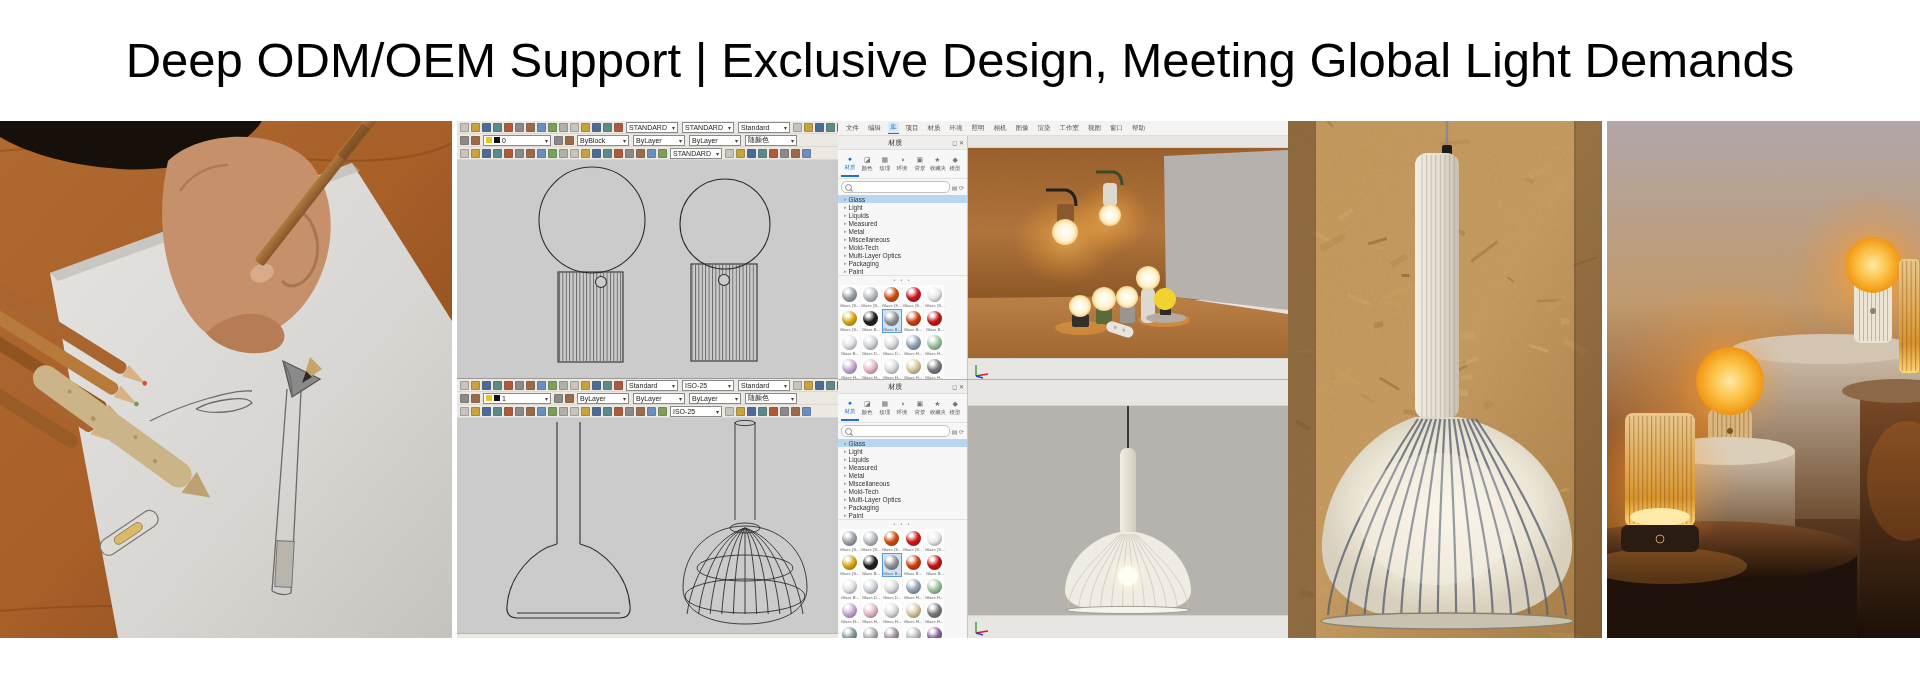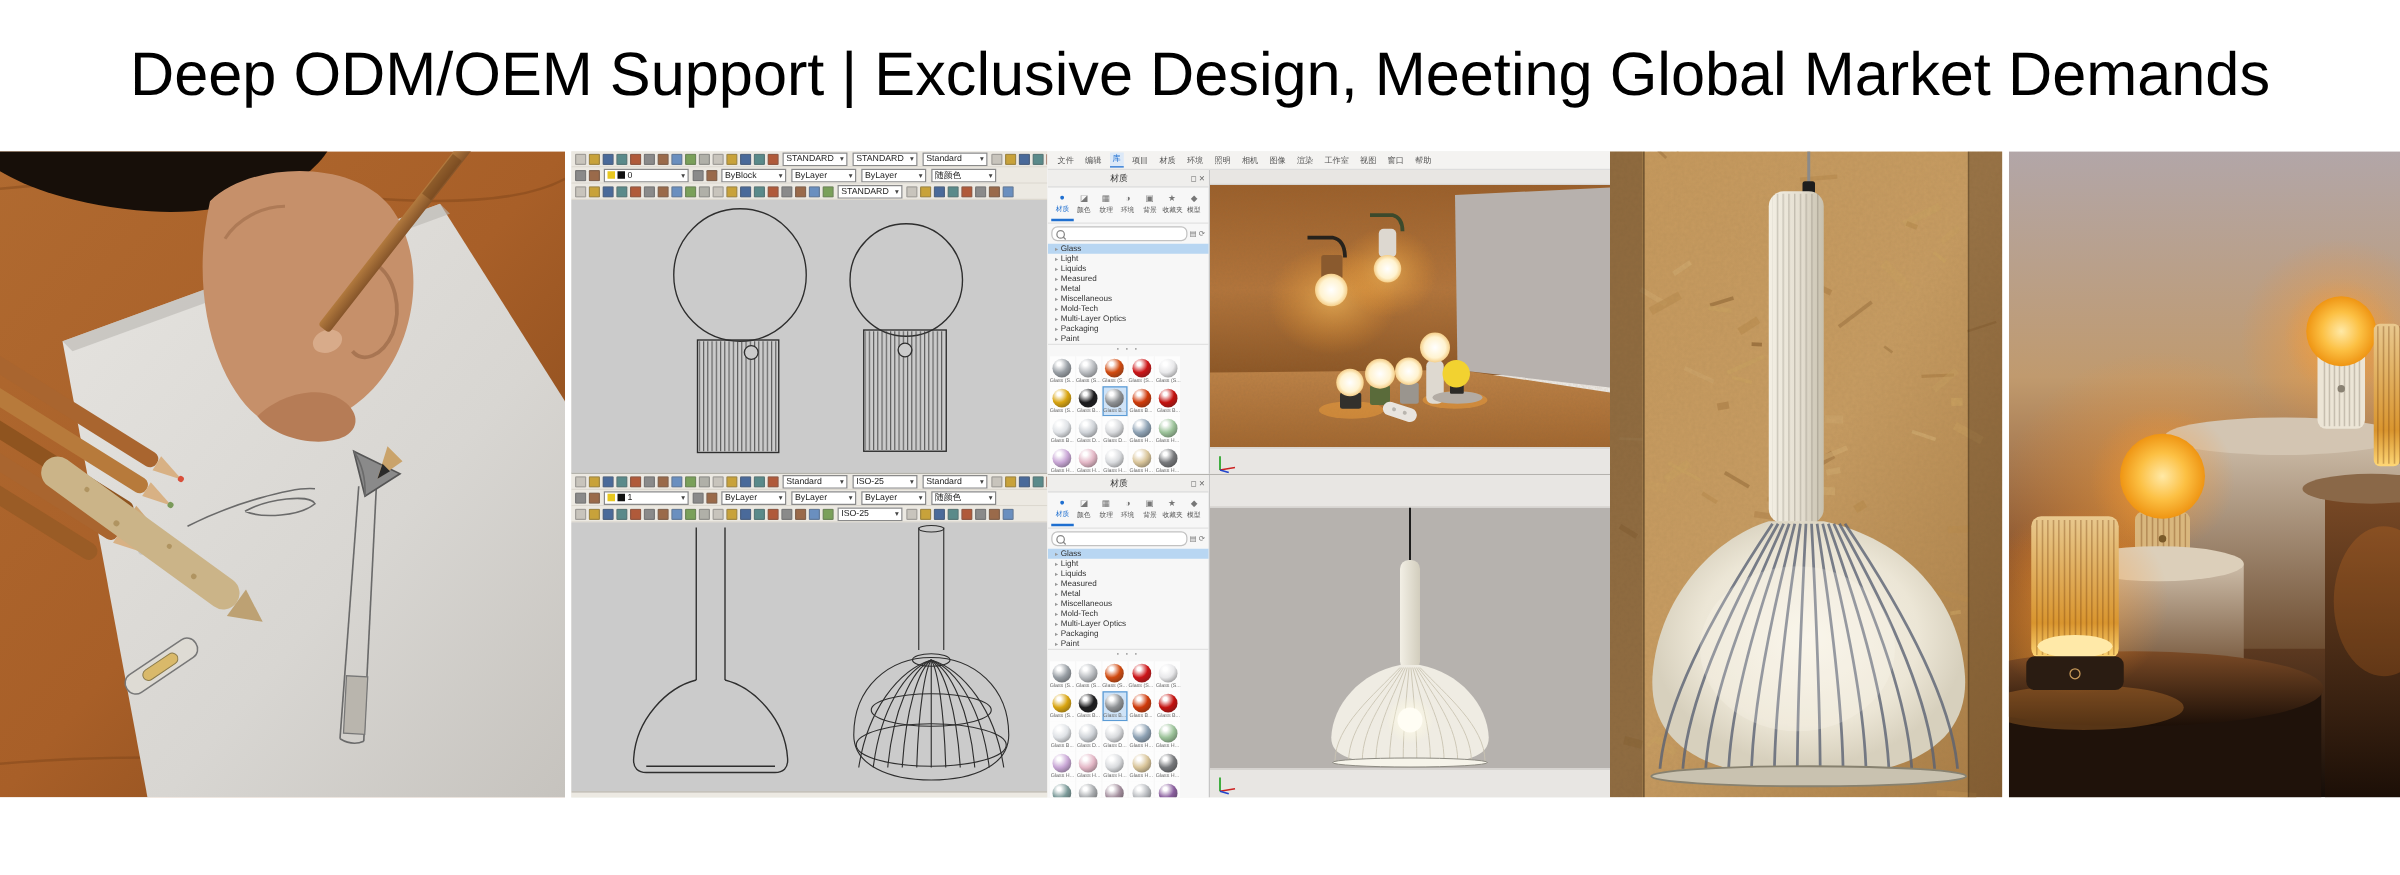--- a/index.html
+++ b/index.html
@@ -73,21 +73,21 @@
             border:1px solid transparent;box-sizing:border-box;background:#fdfdfd;}
   .mat-cell.selected{background:#cfe3f7;border-color:#5b9bd5;}
   .mat-sphere{width:15px;height:15px;border-radius:50%;margin-top:1px;}
   .mat-label{font-size:5px;color:#666;white-space:nowrap;transform:scale(.85);}
   .gizmo{position:absolute;left:4px;bottom:3px;}
 </style>
 </head>
 <body>
 
 <div class="page">
-  <h1 class="title">Deep ODM/OEM Support | Exclusive Design, Meeting Global Market Demands</h1>
+  <h1 class="title">Deep ODM/OEM Support | Exclusive Design, Meeting Global Light Demands</h1>
 
   <div class="strip">
 
     <div class="panel" id="panel-sketch">
       <svg width="452" height="517" viewBox="0 0 452 517">
         <defs>
           <linearGradient id="woodG" x1="0" y1="0" x2="1" y2="1">
             <stop offset="0" stop-color="#b06a30"></stop>
               <stop offset="0.5" stop-color="#a85f28"></stop>
               <stop offset="1" stop-color="#7e4418"></stop>

